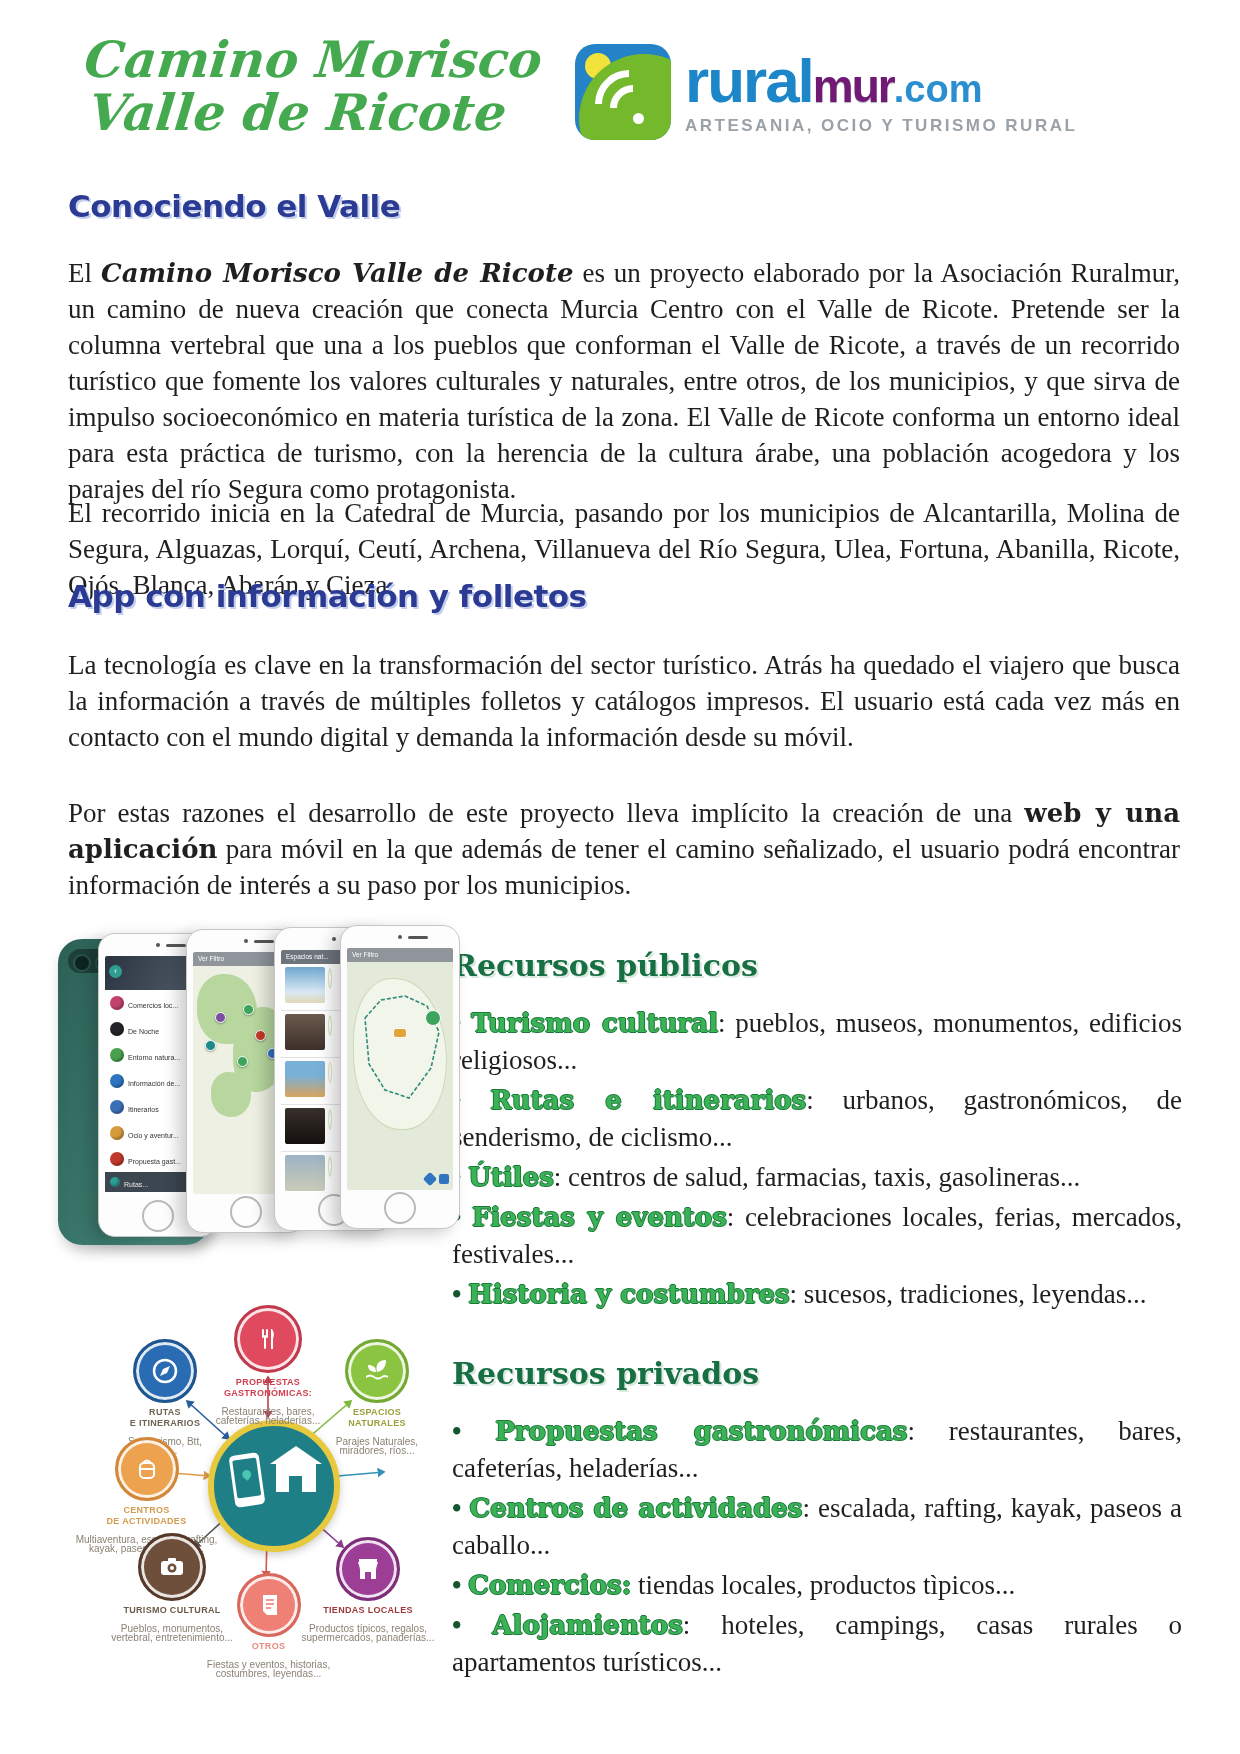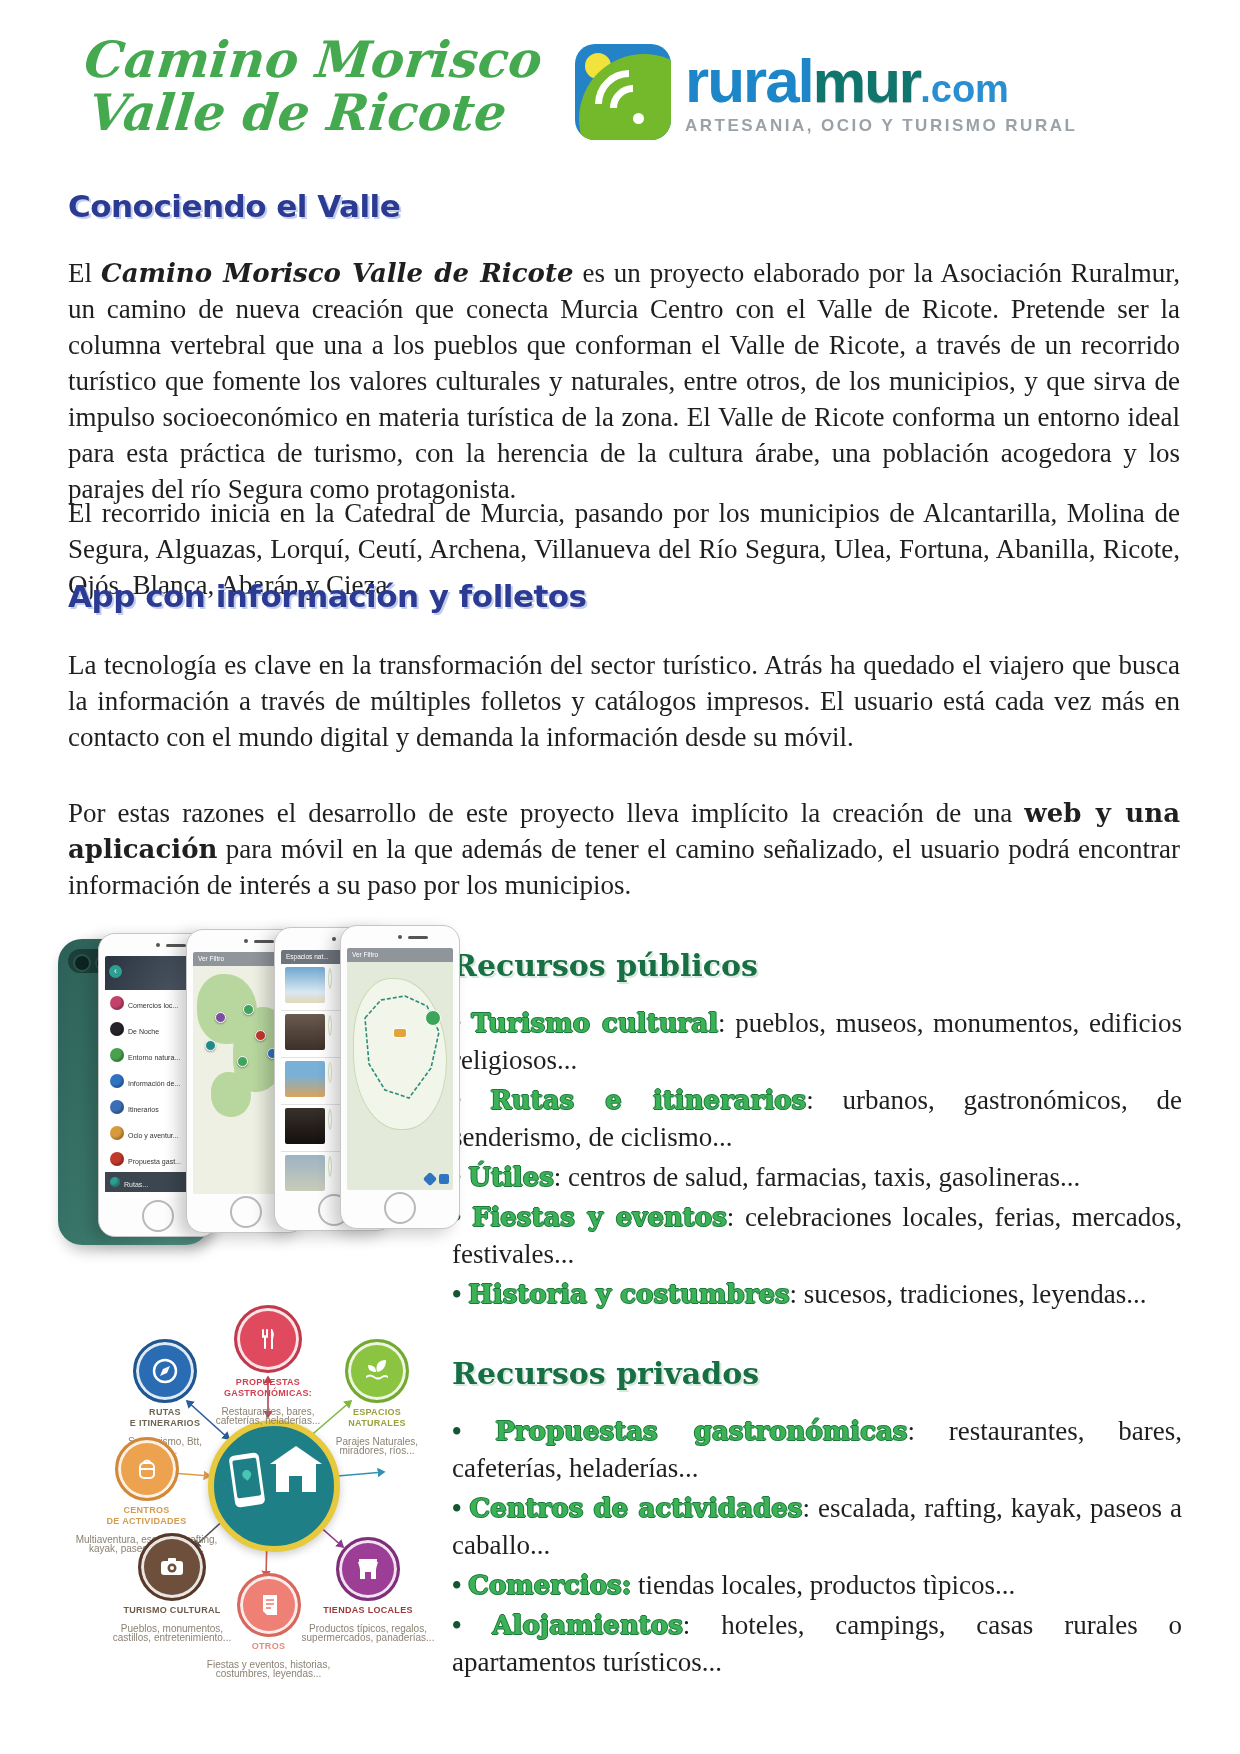--- a/index.html
+++ b/index.html
@@ -17,21 +17,21 @@
   .logo-icon{position:relative;width:96px;height:96px;border-radius:20px;background:#2383c6;overflow:hidden;flex:0 0 auto;}
   .li-sun{position:absolute;left:10px;top:9px;width:26px;height:26px;border-radius:50%;background:#f2e23c;}
   .li-hill{position:absolute;right:-38px;bottom:-44px;width:130px;height:130px;border-radius:50%;background:#74b82c;}
   .li-arc{position:absolute;border:7px solid #ffffff;border-color:#ffffff transparent transparent transparent;border-radius:50%;transform:rotate(-45deg);}
   .li-arc.a1{right:8px;bottom:2px;width:54px;height:54px;}
   .li-arc.a2{right:15px;bottom:9px;width:32px;height:32px;}
   .li-dot{position:absolute;right:27px;bottom:16px;width:11px;height:11px;border-radius:50%;background:#ffffff;}
   .logo-text{padding-top:6px;}
   .logo-word{font-family:"Liberation Sans", sans-serif;font-weight:bold;line-height:1;}
   .w-rural{font-size:62px;color:#1d86c8;letter-spacing:-2px;}
-  .w-mur{font-size:60px;color:#0f766e;letter-spacing:-2px;text-shadow:0 1px 1px #aeb4ba;}
+  .w-mur{font-size:46px;color:#701a75;letter-spacing:-2px;text-shadow:0 1px 1px #aeb4ba;}
   .w-com{font-size:38px;color:#2a8fd0;}
   .logo-tag{font-family:"Liberation Sans", sans-serif;font-size:17px;letter-spacing:2.5px;color:#9aa1a7;margin-top:4px;font-weight:bold;}
 
   
   .h-blue{position:absolute;left:68px;font-family:"DejaVu Sans", sans-serif;font-weight:bold;
           font-size:31px;color:#2b3a92;letter-spacing:-0.5px;
           text-shadow:2px 2px 0 #c3cdec;}
   .h1{top:188px;}
   .h2{top:578px;}
   .para{position:absolute;left:68px;width:1112px;font-size:27px;line-height:36px;text-align:justify;}
@@ -422,21 +422,21 @@
             <g>
               <rect x="4" y="9" width="22" height="14" rx="3" fill="#fff"></rect>
               <rect x="11" y="6" width="8" height="4" rx="1" fill="#fff"></rect>
               <circle cx="15" cy="16" r="4.5" fill="#6e4f3b"></circle>
               <circle cx="15" cy="16" r="2" fill="#fff"></circle>
             </g>
           </svg>
       </div>
       <div class="ig-label">TURISMO CULTURAL</div>
       <div class="ig-sub">Pueblos, monumentos,
-castillos, entretenimiento...</div>
+vertebral, entretenimiento...</div>
     </div>
 
     <div class="ig-node n-otros">
       <div class="ig-circle">
         <svg width="28" height="28" viewBox="0 0 28 28">
             <g>
               <path d="M8 4 L22 4 L22 24 L12 24 L8 20 z" fill="#fff"></path>
               <g stroke="#ee8076" stroke-width="1.6">
                 <line x1="11" y1="9" x2="19" y2="9"></line>
                 <line x1="11" y1="13" x2="19" y2="13"></line>

